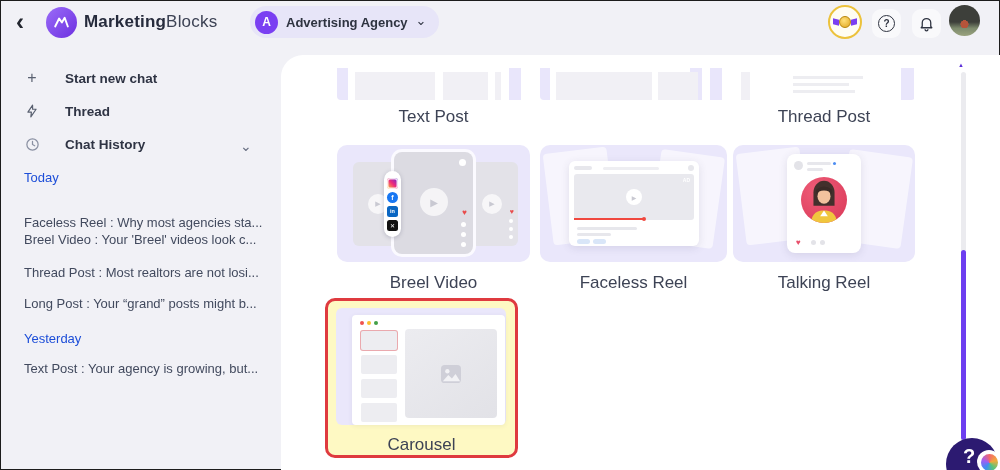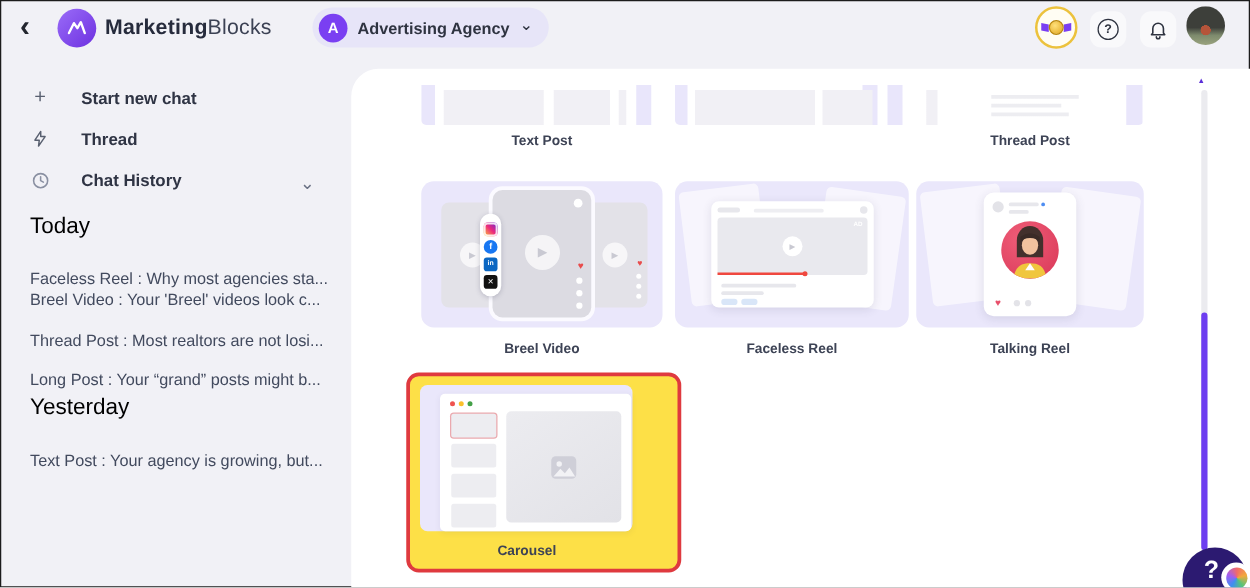--- a/index.html
+++ b/index.html
@@ -31,26 +31,26 @@
                font-size:10px; font-weight:700; display:flex; align-items:center; justify-content:center; }
   .user-avatar { position:absolute; left:949px; top:5px; width:31px; height:31px; border-radius:50%; cursor:pointer;
                  background:radial-gradient(circle at 50% 62%, #b5543a 0 16%, transparent 17%),
                             linear-gradient(180deg,#3d3f3a 0 55%, #7d8a6d 75%, #9aa37e); }
 
   
   .side-item { position:absolute; left:24px; display:flex; align-items:center; gap:13px; cursor:pointer; }
   .side-item .lbl { font-size:13.5px; font-weight:700; color:#2f3444;margin-left:12px; }
   .side-ic { width:16px; height:16px; display:flex; align-items:center; justify-content:center; color:#596070; font-size:16px; }
   .hist-chev { position:absolute; left:240px; top:138px; color:#6a7184; font-size:14px; cursor:pointer; }
-  .sec-lbl { position:absolute; left:24px; font-size:18px; color:#000000; }
+  .sec-lbl { position:absolute; left:24px; font-size:13px; color:#1d4ed8; }
   .chat-item { position:absolute; left:24px; width:250px; font-size:13px; color:#424a5e; white-space:nowrap; overflow:hidden; cursor:pointer; }
 
   
   .panel { position:absolute; left:281px; top:55px; width:719px; height:415px; background:#fff; border-radius:22px 0 0 0; }
-  .row-label { position:absolute; text-align:center; font-size:11px; font-weight:700; color:#3d4355; }
+  .row-label { position:absolute; text-align:center; font-size:17px; font-weight:400; color:#3d4355; }
   .thumb { position:absolute; top:90px; height:117px; background:#eae7fb; border-radius:10px; overflow:hidden; cursor:pointer; }
   .cut { position:absolute; top:13px; height:32px; border-radius:0 0 4px 4px; }
 
   
   .bphone { position:absolute; background:#e3e2e8; border-radius:6px; }
   .play { position:absolute; border-radius:50%; background:rgba(255,255,255,.7); display:flex; align-items:center; justify-content:center; color:#c9c9d2; }
   .b-center { left:57px; top:7px; width:79px; height:102px; background:#dcdbe2; border-radius:8px; box-shadow:0 0 0 3px #fbfaff; z-index:2; position:absolute; }
   .wdot { position:absolute; border-radius:50%; background:#fff; }
   .heart { position:absolute; color:#e84c4c; }
   .social-pill { position:absolute; left:47px; top:26px; width:17px; height:66px; background:#fff; border-radius:9px; z-index:3;
@@ -75,21 +75,21 @@
   .bluepill { position:absolute; width:13px; height:5px; border-radius:3px; background:#d9e6f8; }
 
   
   .tk-card { position:absolute; left:54px; top:9px; width:74px; height:99px; background:#fff; border-radius:8px;
              box-shadow:0 2px 8px rgba(60,60,90,.12); z-index:2; }
   .tk-face { position:absolute; left:14px; top:23px; width:46px; height:46px; border-radius:50%; overflow:hidden;
              background:radial-gradient(circle at 35% 30%, #ef5d78, #d93757); }
   .dotg { position:absolute; border-radius:50%; background:#e3e3e8; }
 
   
-  .car-box { position:absolute; left:44px; top:243px; width:220px; height:160px; background:#fde047;
+  .car-box { position:absolute; left:44px; top:243px; width:193px; height:160px; background:#fef9c3;
              border:3px solid #df3a3f; border-radius:10px; cursor:pointer; }
   .car-lav { position:absolute; left:8px; top:7px; width:170px; height:117px; background:#eae7fb; border-radius:6px; }
   .car-win { position:absolute; left:24px; top:14px; width:153px; height:110px; background:#fff; border-radius:4px;
              box-shadow:0 1px 5px rgba(60,60,90,.08); }
   .tdot { position:absolute; top:6px; width:4px; height:4px; border-radius:50%; }
   .car-rect { position:absolute; left:9px; width:36px; height:19px; background:#ededf1; border-radius:2px; }
   .car-prev { position:absolute; left:53px; top:14px; width:92px; height:89px; border-radius:4px;
               background:linear-gradient(145deg,#ececf0,#e2e2e7); display:flex; align-items:center; justify-content:center; }
 
   
@@ -163,21 +163,21 @@
     </div>
     <div class="lbl">Chat History</div>
   </div>
   <div class="hist-chev">⌄</div>
 
   <div class="sec-lbl" style="top:170px;">Today</div>
   <div class="chat-item" style="top:199px;margin-top:16px;">Faceless Reel : Why most agencies sta...</div>
   <div class="chat-item" style="top:232px;">Breel Video : Your 'Breel' videos look c...</div>
   <div class="chat-item" style="top:265px;">Thread Post : Most realtors are not losi...</div>
   <div class="chat-item" style="top:296px;">Long Post : Your “grand” posts might b...</div>
-  <div class="sec-lbl" style="top:315px;">Yesterday</div>
+  <div class="sec-lbl" style="top:331px;">Yesterday</div>
   <div class="chat-item" style="top:361px;">Text Post : Your agency is growing, but...</div>
 
   <div class="panel">
 
     <div class="cut" style="left:56px; width:193px;
          background:
            linear-gradient(#e9e6fb,#e9e6fb) 0 0/11px 100% no-repeat,
            linear-gradient(#f1f0f5,#f1f0f5) 18px 4px/80px 100% no-repeat,
            linear-gradient(#f1f0f5,#f1f0f5) 106px 4px/45px 100% no-repeat,
            linear-gradient(#f1f0f5,#f1f0f5) 158px 4px/6px 100% no-repeat,

